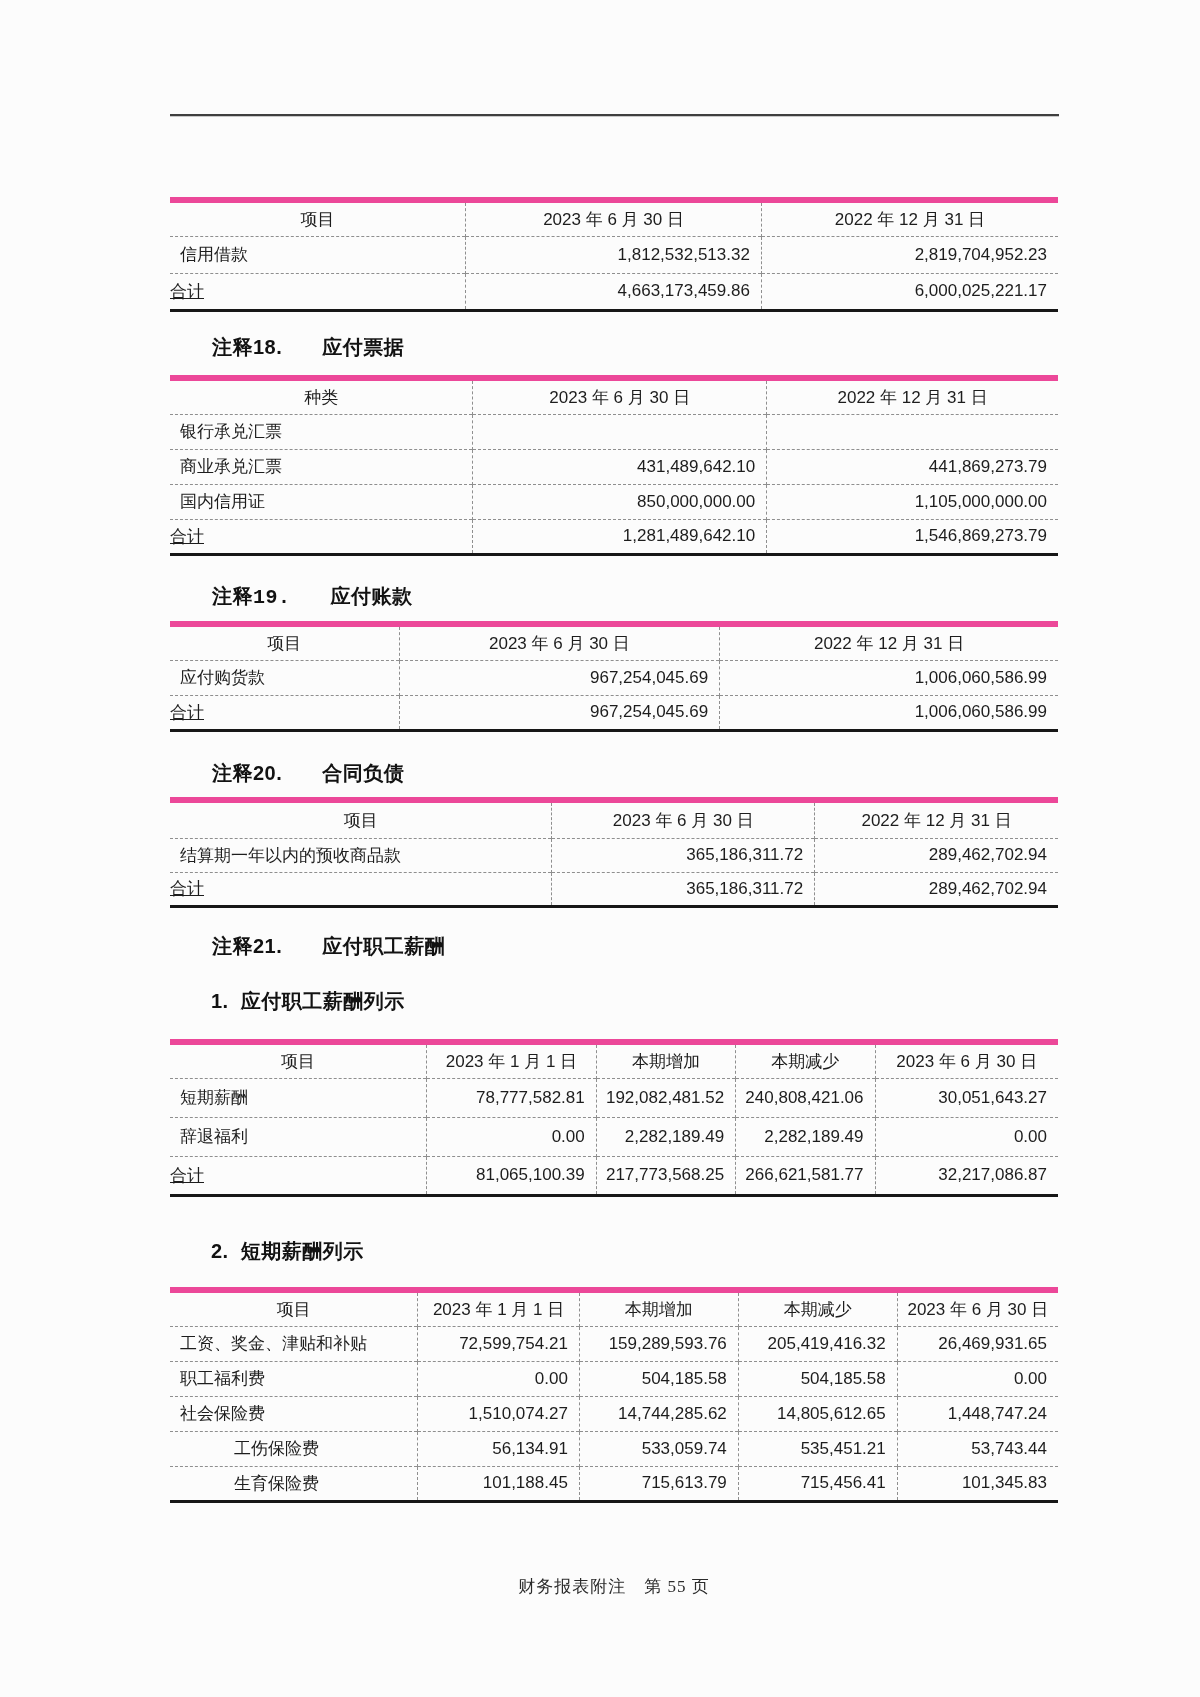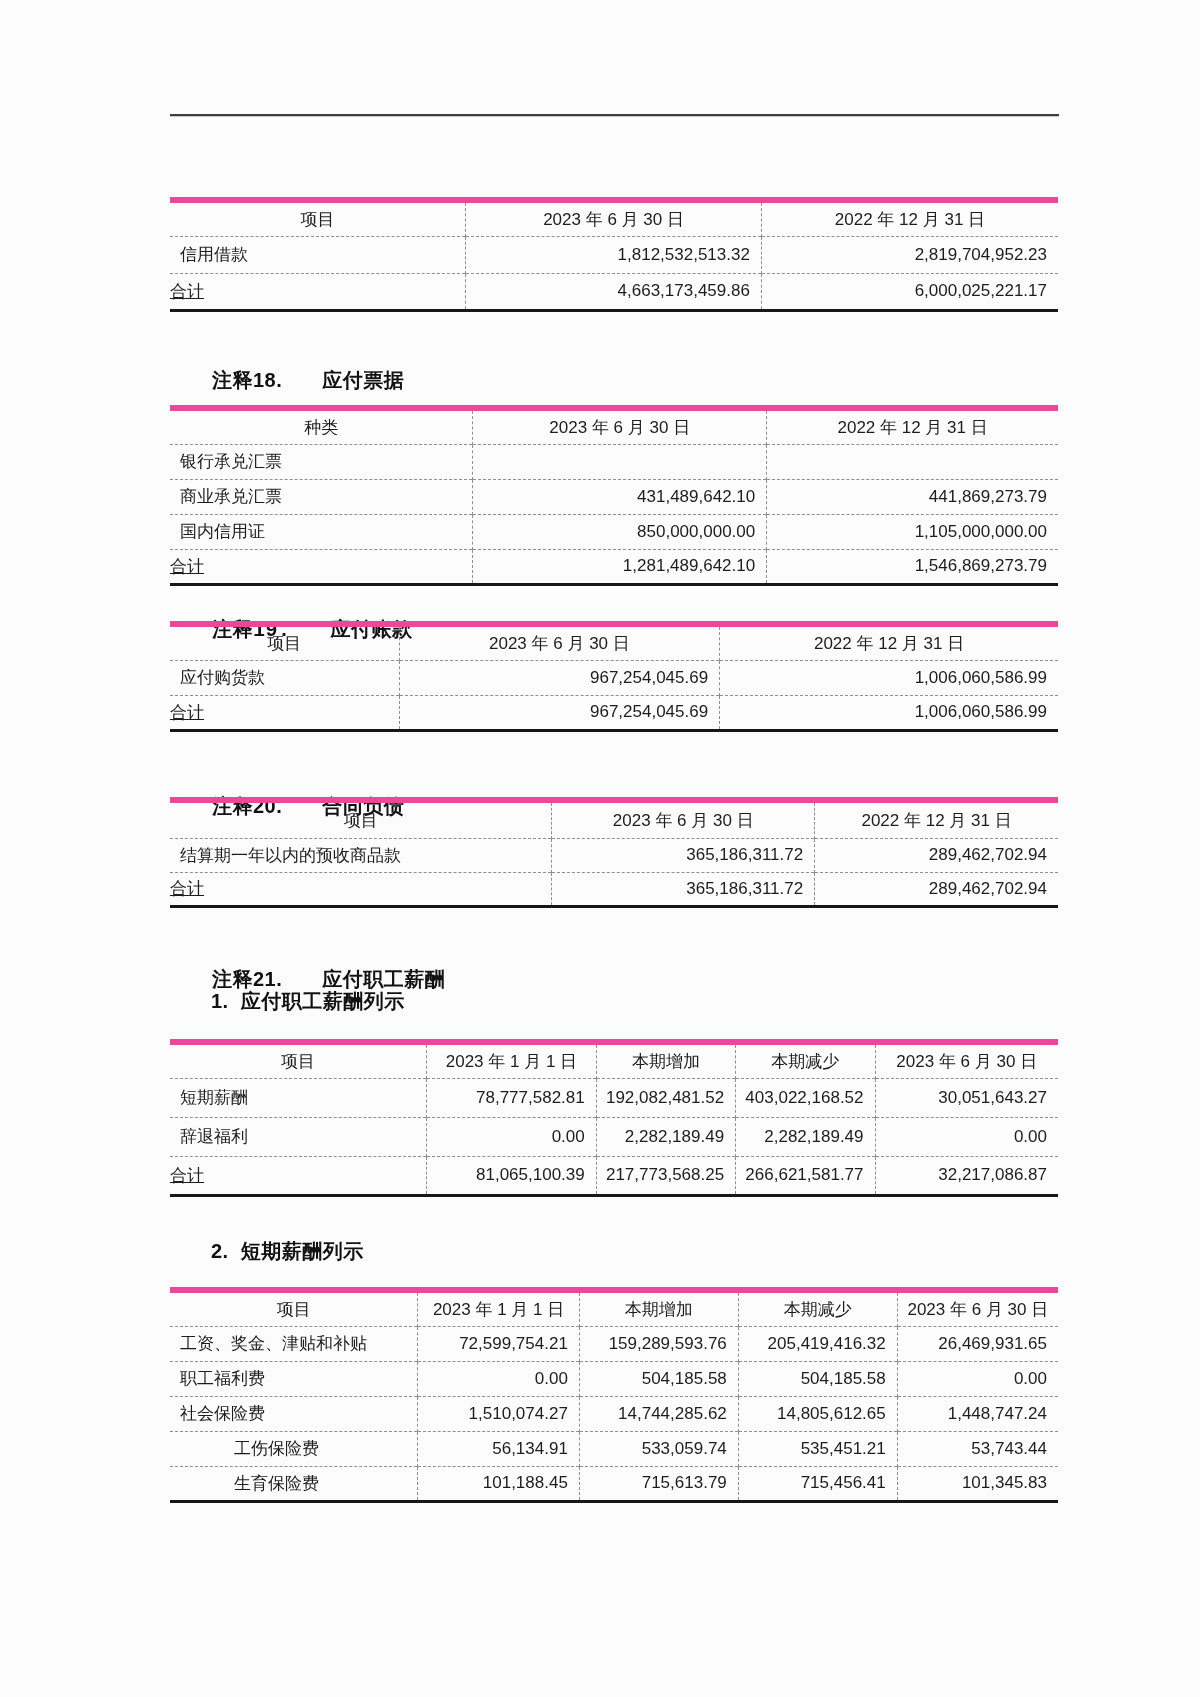--- a/index.html
+++ b/index.html
@@ -18,21 +18,21 @@
     width: 889px; height: 2px;
     background: #3f3f3f;
     box-shadow: 0 1px 0 #c8c8c8;
   }
 
   .note-h, .sub-h {
     position: absolute;
     font-size: 20px; font-weight: 700; color: #121212;
     letter-spacing: 0.5px; white-space: nowrap;
   }
-  .note-h { left: 212px; margin-top: 33px; }
+  .note-h { left: 212px; }
   .sub-h  { left: 211px; }
   .note-h .htitle { margin-left: 40px; }
   .sub-h  .htitle { margin-left: 12px; }
 
   table {
     position: absolute; left: 170px;
     width: 888px;
     border-collapse: collapse; table-layout: fixed;
     border-top: 6px solid #ec4899;
     border-bottom: 3px solid #171717;
@@ -46,21 +46,21 @@
   th { text-align: center; }
   tr:not(:first-child) > td { border-top: 1px dashed #8f8f8f; }
   td:not(:first-child), th:not(:first-child) { border-left: 1px dashed #8f8f8f; }
 
   .lab { text-align: left; padding-left: 10px; }
   .cen { text-align: left; padding-left: 0; text-decoration: underline; }
   .ind { padding-left: 64px; }
   .num { text-align: right; padding-right: 11px; }
 
   .t17 { top: 197px; }  .t17 tr { height: 37px; } .t17 tr.hd { height: 36px; }
-  .t18 { top: 375px; margin-top: 30px; }  .t18 tr { height: 35px; } .t18 tr.hd { height: 36px; }
+  .t18 { top: 375px; }  .t18 tr { height: 35px; } .t18 tr.hd { height: 36px; }
   .t19 { top: 621px; }  .t19 tr { height: 35px; } .t19 tr.hd { height: 36px; }
   .t20 { top: 797px; }  .t20 tr { height: 34px; } .t20 tr.hd { height: 38px; }
   .t21a { top: 1039px; } .t21a tr { height: 39px; } .t21a tr.hd { height: 36px; }
   .t21b { top: 1287px; } .t21b tr { height: 35px; } .t21b tr.hd { height: 36px; }
 
   .h18 { top: 334px; }
   .h19 { top: 583px; font-family: Liberation Mono, monospace; }
   .h20 { top: 760px; }
   .h21 { top: 933px; }
   .h21s1 { top: 988px; }
@@ -223,21 +223,21 @@
       <th>项目</th>
       <th>2023 年 1 月 1 日</th>
       <th>本期增加</th>
       <th>本期减少</th>
       <th>2023 年 6 月 30 日</th>
     </tr>
     <tr>
       <td class="lab">短期薪酬</td>
       <td class="num">78,777,582.81</td>
       <td class="num">192,082,481.52</td>
-      <td class="num">403,022,168.52</td>
+      <td class="num">240,808,421.06</td>
       <td class="num">30,051,643.27</td>
     </tr>
     <tr>
       <td class="lab">辞退福利</td>
       <td class="num">0.00</td>
       <td class="num">2,282,189.49</td>
       <td class="num">2,282,189.49</td>
       <td class="num">0.00</td>
     </tr>
     <tr>
@@ -301,14 +301,15 @@
     <tr>
       <td class="lab ind">生育保险费</td>
       <td class="num">101,188.45</td>
       <td class="num">715,613.79</td>
       <td class="num">715,456.41</td>
       <td class="num">101,345.83</td>
     </tr>
   </tbody>
     </table>
 
+  <div class="footer">财务报表附注　第 55 页</div>
 
 </div>
 
 </body></html>

